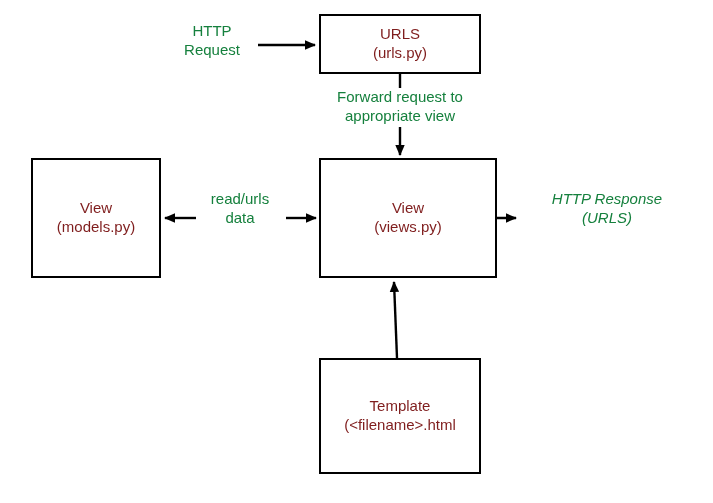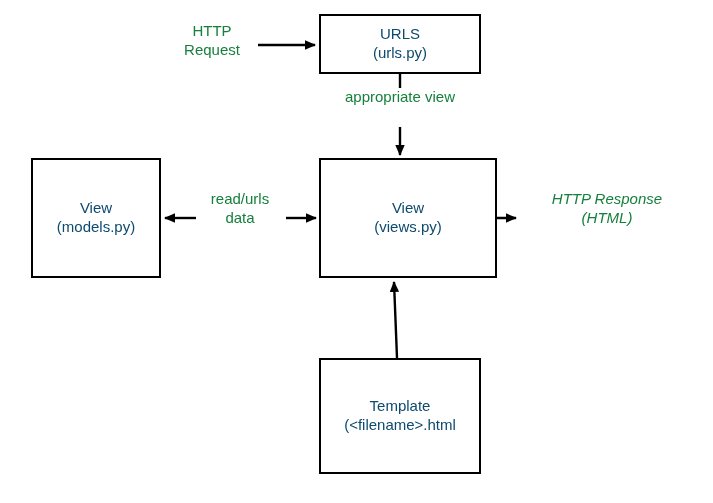--- a/index.html
+++ b/index.html
@@ -27,21 +27,21 @@
     box-sizing: border-box;
     border: 2px solid #000000;
     background: #ffffff;
     display: flex;
     flex-direction: column;
     align-items: center;
     justify-content: center;
     text-align: center;
     line-height: 1.25;
     font-size: 15px;
-    color: #0c4a6e;
+    color: #7f1d1d;
   }
   .node-line {
     white-space: nowrap;
   }
   .edge-label {
     position: absolute;
     text-align: center;
     font-size: 15px;
     line-height: 1.25;
     color: #15803d;
@@ -105,26 +105,27 @@
     <div class="node-line">Template</div>
     <div class="node-line">(&lt;filename&gt;.html</div>
   </div>
 
   <div class="edge-label" id="label-http-request" style="left:172px; top:22px; width:80px;">
     <div>HTTP</div>
     <div>Request</div>
   </div>
 
   <div class="edge-label" id="label-forward-request" style="left:320px; top:88px; width:160px;">
+    <div>Forward request to</div>
     <div>appropriate view</div>
   </div>
 
   <div class="edge-label" id="label-read-write-data" style="left:196px; top:190px; width:88px;">
     <div>read/urls</div>
     <div>data</div>
   </div>
 
   <div class="edge-label" id="label-http-response" style="left:532px; top:190px; width:150px;font-style:italic;">
     <div>HTTP Response</div>
-    <div>(HTML)</div>
+    <div>(URLS)</div>
   </div>
 
 </div>
 
 </body></html>

